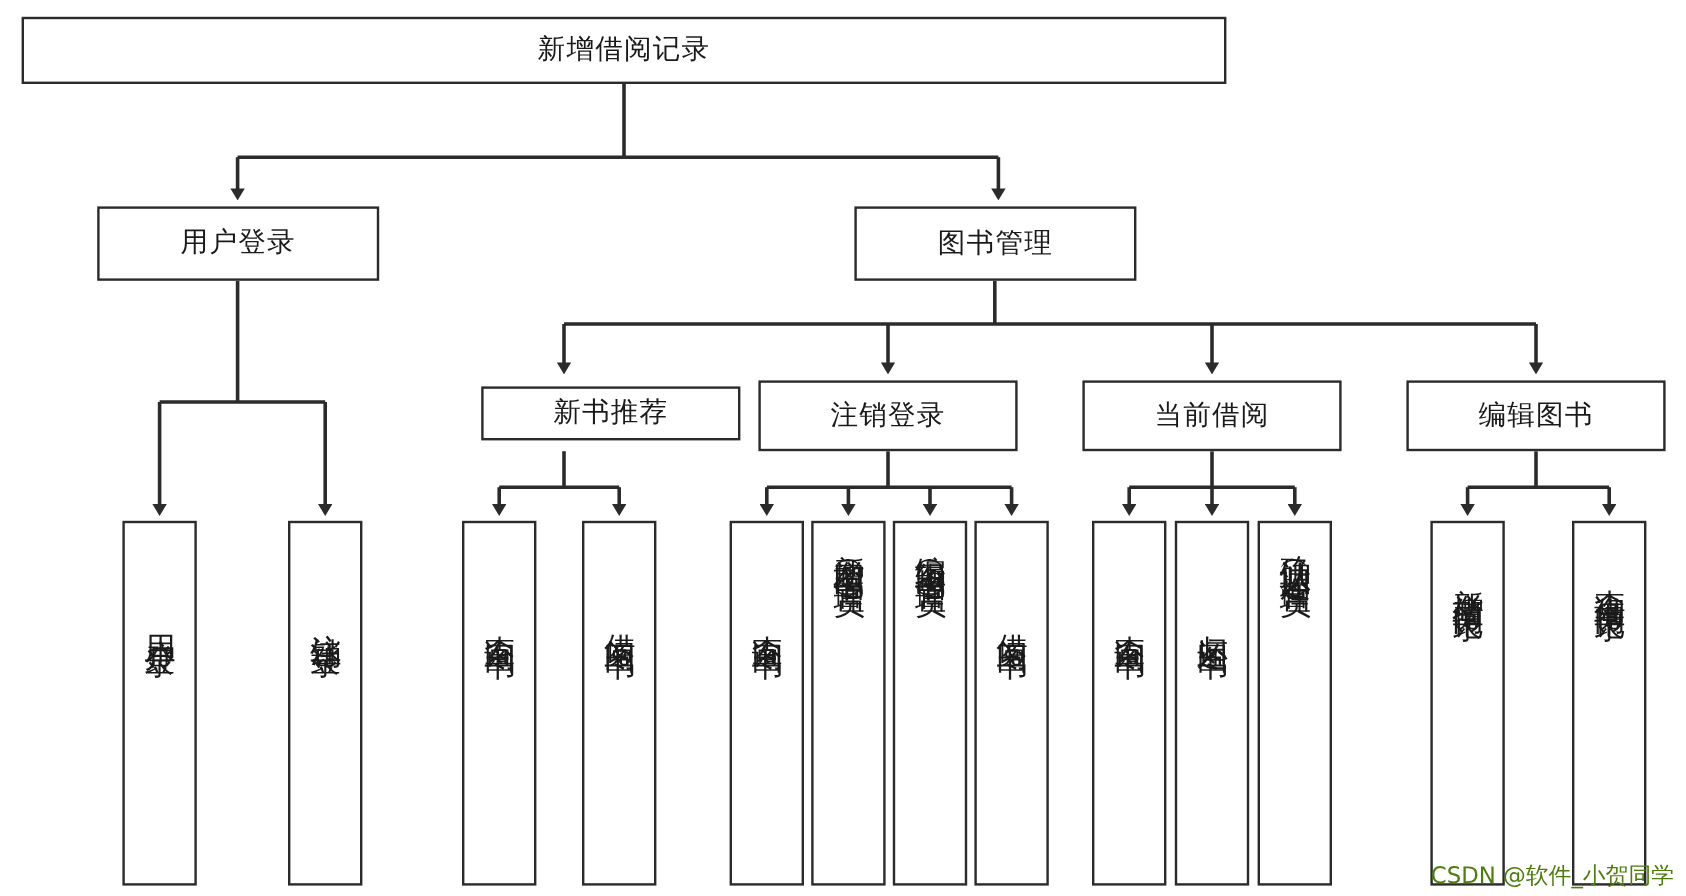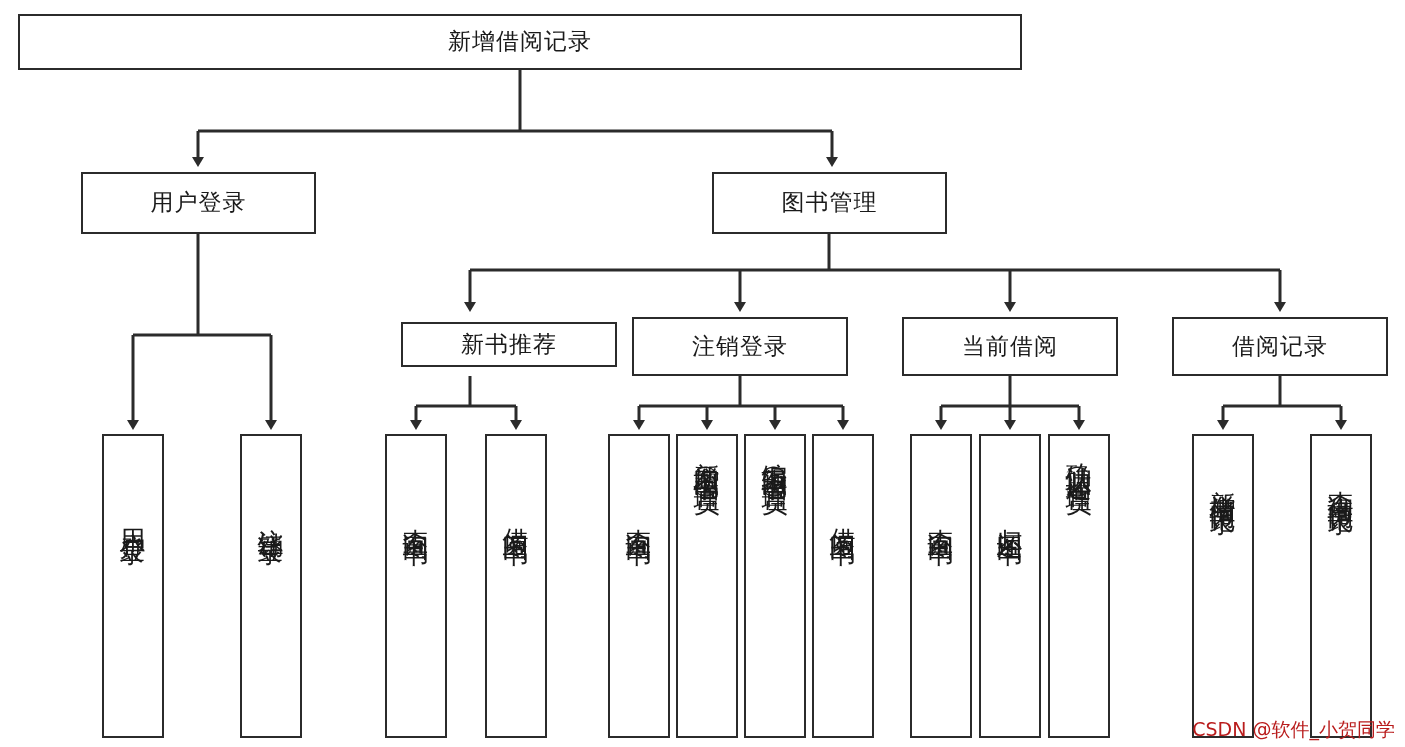--- a/index.html
+++ b/index.html
@@ -53,21 +53,21 @@
   .node.vert.mid .label{
     
     margin-top:0;
   }
 
   .watermark{
     position:absolute;
     right:10px;
     bottom:4px;
     font-size:19px;
-    color:#b91c1c;
+    color:#4d7c0f;
     white-space:nowrap;
     pointer-events:none;
   }
 </style>
 </head>
 <body>
 
 <div id="diagram">
 
   <svg id="edges" viewBox="0 0 1405 747" xmlns="http://www.w3.org/2000/svg">
@@ -135,21 +135,21 @@
   <div class="node horiz" style="left:362px;top:322px;width:216px;height:45px;margin-left:39px;">
     <span class="label">新书推荐</span>
   </div>
   <div class="node horiz" style="left:632px;top:317px;width:216px;height:59px;">
     <span class="label">注销登录</span>
   </div>
   <div class="node horiz" style="left:902px;top:317px;width:216px;height:59px;">
     <span class="label">当前借阅</span>
   </div>
   <div class="node horiz" style="left:1172px;top:317px;width:216px;height:59px;">
-    <span class="label">借阅记录</span>
+    <span class="label">编辑图书</span>
   </div>
 
   <div class="node vert mid" style="left:102px;top:434px;width:62px;height:304px;padding-top:72px;">
     <span class="label">用户登录</span>
   </div>
   <div class="node vert mid" style="left:240px;top:434px;width:62px;height:304px;padding-top:72px;">
     <span class="label">注销登录</span>
   </div>
 
   <div class="node vert mid" style="left:385px;top:434px;width:62px;height:304px;padding-top:72px;">

